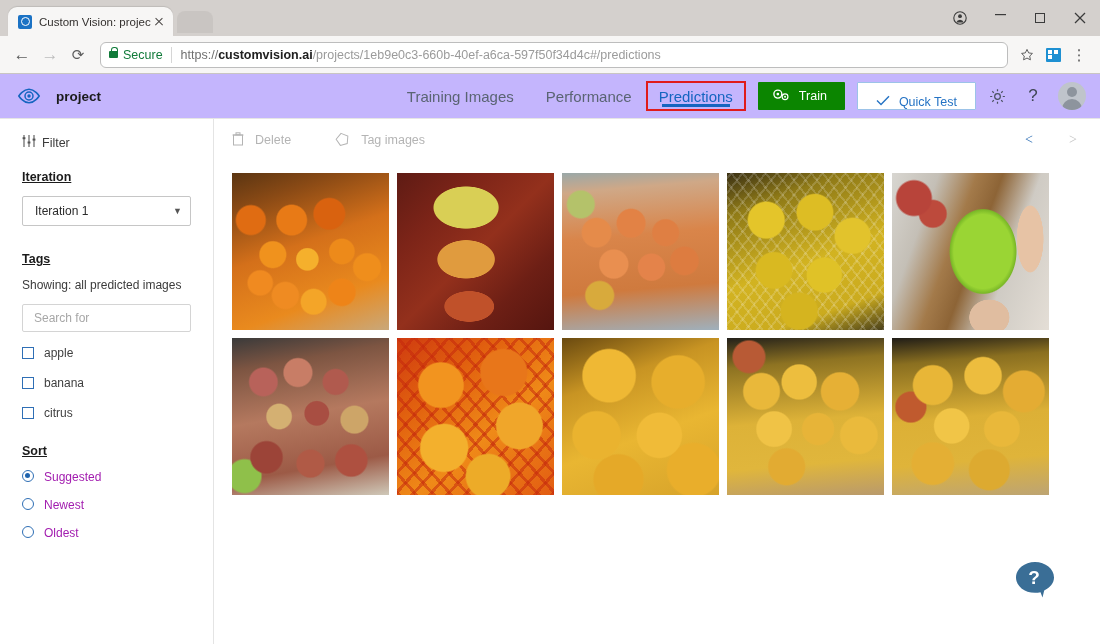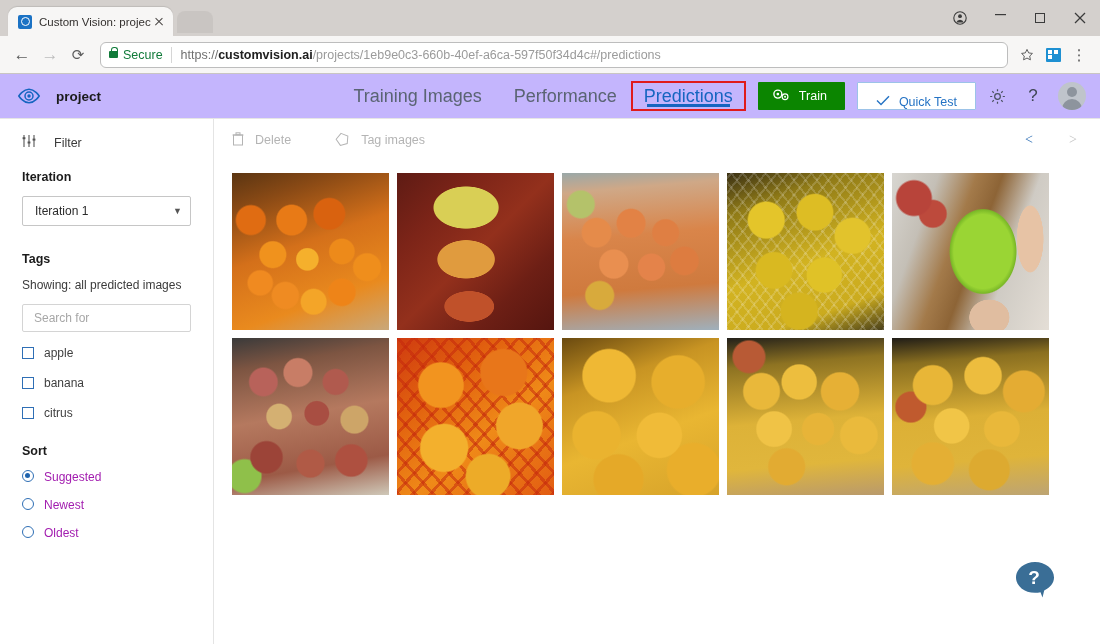--- a/index.html
+++ b/index.html
@@ -194,21 +194,21 @@
     display: flex;
     align-items: center;
     padding: 0 14px 0 16px;
     position: relative;
   }
   .eye-logo { width: 26px; height: 26px; display:flex; align-items:center; justify-content:center; }
   .proj-name { font-size: 13.5px; color: #1b1b1b; font-weight: bold; margin-left: 14px; }
 
   .navtabs { margin-left: auto; display: flex; align-items: center; height: 45px; }
   .navtab {
-    font-size: 18px;
+    font-size: 15px;
     color: #5a6473;
     padding: 0 16px;
     height: 45px;
     display: flex; align-items: center;
     cursor: pointer;
     position: relative;
   }
   .navtab.active { color: #1565c0; }
   .navtab.active::after {
     content: "";
@@ -291,31 +291,32 @@
 
   .sidebar {
     width: 214px;
     flex: 0 0 214px;
     background: #ffffff;
     border-right: 1px solid #e4e4e4;
     padding: 16px 22px 0 22px;
   }
   .filter-row {
     display: flex; align-items: center;
-    gap: 18px;
+    gap: 6px;
     font-size: 12.5px;
     color: #3b3b3b;
     margin-bottom: 20px;
     cursor: pointer;
   }
   .sb-heading {
     font-size: 12.5px;
     font-weight: bold;
     color: #1b1b1b;
     margin: 0 0 12px 0;
+    text-decoration: underline;
   }
   .sb-select {
     width: 100%;
     height: 30px;
     border: 1px solid #c6c6c6;
     border-radius: 2px;
     background: #ffffff;
     display: flex; align-items: center;
     padding: 0 8px 0 12px;
     font-size: 12px;

